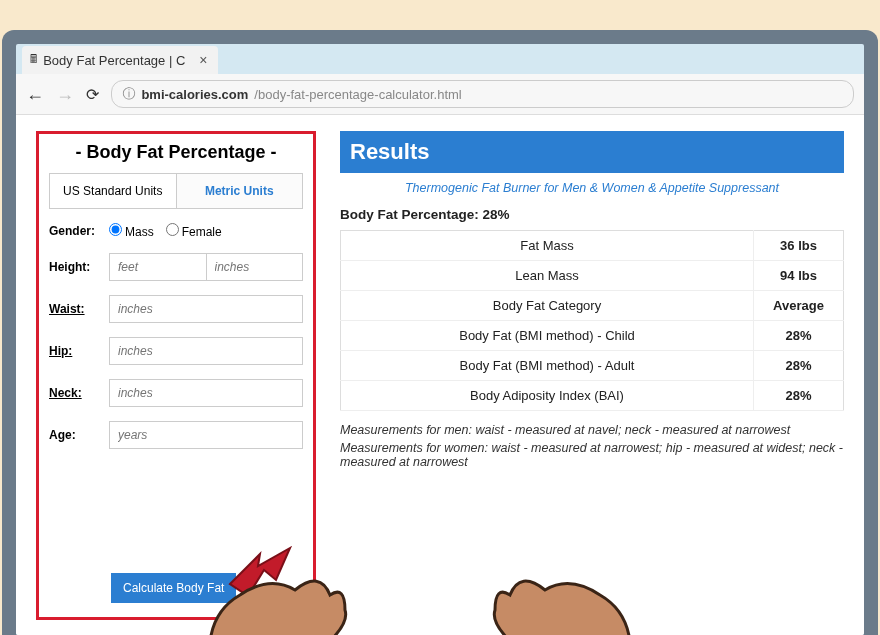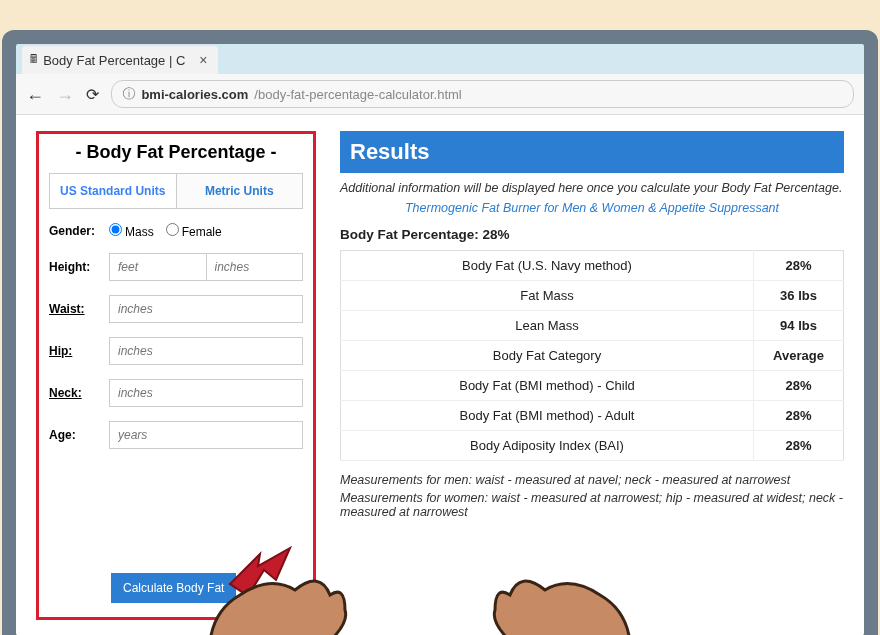--- a/index.html
+++ b/index.html
@@ -89,21 +89,21 @@
     }
     .unit-tabs .tab {
       flex: 1;
       text-align: center;
       font-size: 12px;
       padding: 10px 4px;
       cursor: pointer;
       border-right: 1px solid #ccc;
     }
     .unit-tabs .tab:last-child { border-right: none; }
-    .unit-tabs .tab.active { color: #3b82f6; font-weight: bold; }
+    .unit-tabs .tab.active { color: #000000; font-weight: normal; }
     .unit-tabs .tab.inactive { color: #2b7ed1; background:#fbfbfb; font-weight: bold; }
     .form-row {
       display: flex;
       align-items: center;
       margin-top: 14px;
       gap: 8px;
     }
     .form-label {
       width: 52px;
       font-size: 12px;
@@ -238,30 +238,25 @@
         <div class="form-row">
           <div class="form-label">Age:</div>
           <input class="text-input" placeholder="years" style="">
         </div>
 
         <button class="calc-button">Calculate Body Fat</button>
       </div>
 
       <div class="results">
         <div class="results-header">Results</div>
-        <div class="italic">Additional information will be displayed here once you calculate your Body Fat Percentage.</div>
         <a class="link-text">Thermogenic Fat Burner for Men &amp; Women &amp; Appetite Suppressant</a>
         <div class="summary-line">Body Fat Percentage: 28%</div>
 
         <table class="result-table">
           <tbody id="result-rows">
-              <tr>
-                <td>Body Fat (U.S. Navy method)</td>
-                <td>28%</td>
-              </tr>
               <tr>
                 <td>Fat Mass</td>
                 <td>36 lbs</td>
               </tr>
               <tr>
                 <td>Lean Mass</td>
                 <td>94 lbs</td>
               </tr>
               <tr>
                 <td>Body Fat Category</td>

